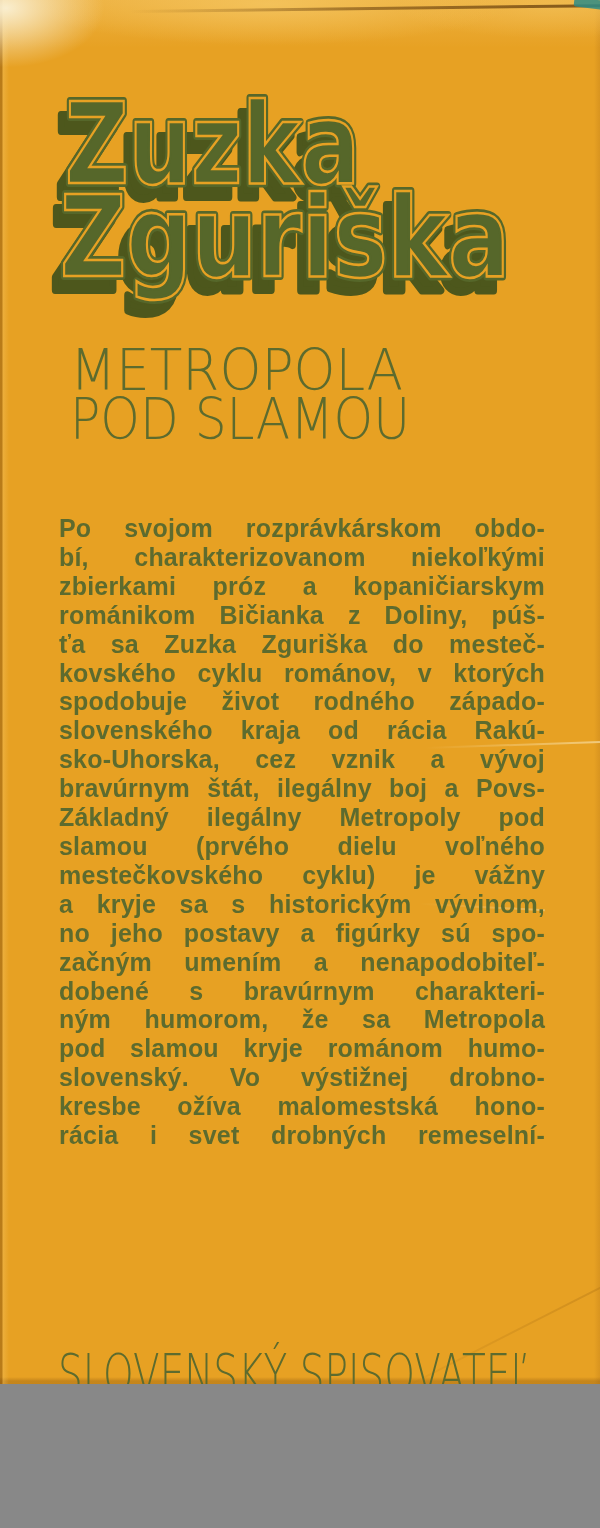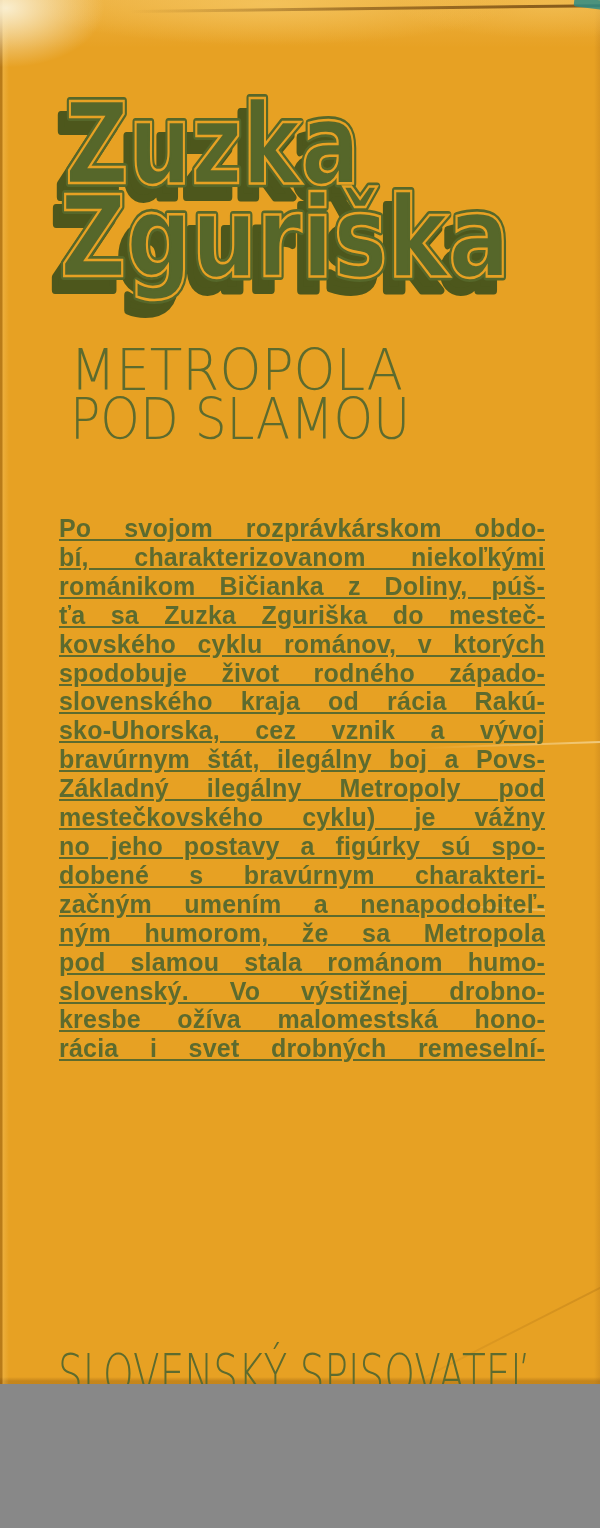--- a/index.html
+++ b/index.html
@@ -46,21 +46,21 @@
 
   
   .thin-svg{position:absolute;left:0;}
   .thin-svg text{font-family:"DejaVu Sans", sans-serif;font-weight:200;
     fill:var(--text-olive,#5d6b2e);}
 
   
   .blurb{position:absolute;left:59px;top:514px;width:486px;
     color:var(--text-olive,#5d6b2e);
     font-size:25px;font-weight:700;line-height:28.9px;letter-spacing:.2px;}
-  .body-line{text-align:justify;text-align-last:justify;white-space:normal;text-decoration:underline;}
+  .body-line{text-align:justify;text-align-last:justify;white-space:normal;}
 </style>
 </head>
 <body>
 
 <div class="cover">
 
   <div class="top-crease-line"></div>
   <div class="corner-speck"></div>
   <div class="crease-right-1"></div>
   <div class="crease-right-2"></div>
@@ -84,34 +84,37 @@
   </svg>
 
   <svg class="thin-svg" style="top:330px;" width="600" height="120" viewBox="0 0 600 120">
     <text x="70" y="60" font-size="57" textLength="333" lengthAdjust="spacingAndGlyphs">METROPOLA</text>
     <text x="70" y="109" font-size="57" textLength="340" lengthAdjust="spacingAndGlyphs">POD SLAMOU</text>
   </svg>
 
   <div class="blurb">
       <div class="body-line">Po svojom rozprávkárskom obdo-</div>
       <div class="body-line">bí, charakterizovanom niekoľkými</div>
+      <div class="body-line">zbierkami próz a kopaničiarskym</div>
       <div class="body-line">románikom Bičianka z Doliny, púš-</div>
       <div class="body-line">ťa sa Zuzka Zguriška do mesteč-</div>
       <div class="body-line">kovského cyklu románov, v ktorých</div>
       <div class="body-line">spodobuje život rodného západo-</div>
       <div class="body-line">slovenského kraja od rácia Rakú-</div>
       <div class="body-line">sko-Uhorska, cez vznik a vývoj</div>
       <div class="body-line">bravúrnym štát, ilegálny boj a Povs-</div>
       <div class="body-line">Základný ilegálny Metropoly pod</div>
+      <div class="body-line">slamou (prvého dielu voľného</div>
       <div class="body-line">mestečkovského cyklu) je vážny</div>
+      <div class="body-line">a kryje sa s historickým vývinom,</div>
       <div class="body-line">no jeho postavy a figúrky sú spo-</div>
+      <div class="body-line">začným umením a nenapodobiteľ-</div>
       <div class="body-line">dobené s bravúrnym charakteri-</div>
-      <div class="body-line">začným umením a nenapodobiteľ-</div>
       <div class="body-line">ným humorom, že sa Metropola</div>
-      <div class="body-line">pod slamou stala románom humo-</div>
+      <div class="body-line">pod slamou kryje románom humo-</div>
       <div class="body-line">slovenský. Vo výstižnej drobno-</div>
       <div class="body-line">kresbe ožíva malomestská hono-</div>
       <div class="body-line">rácia i svet drobných remeselní-</div>
     </div>
 
   <svg class="thin-svg" style="top:1340px;" width="600" height="70" viewBox="0 0 600 70">
     <text x="58" y="53" font-size="56" textLength="474" lengthAdjust="spacingAndGlyphs">SLOVENSKÝ SPISOVATEĽ</text>
   </svg>
 
 </div>

